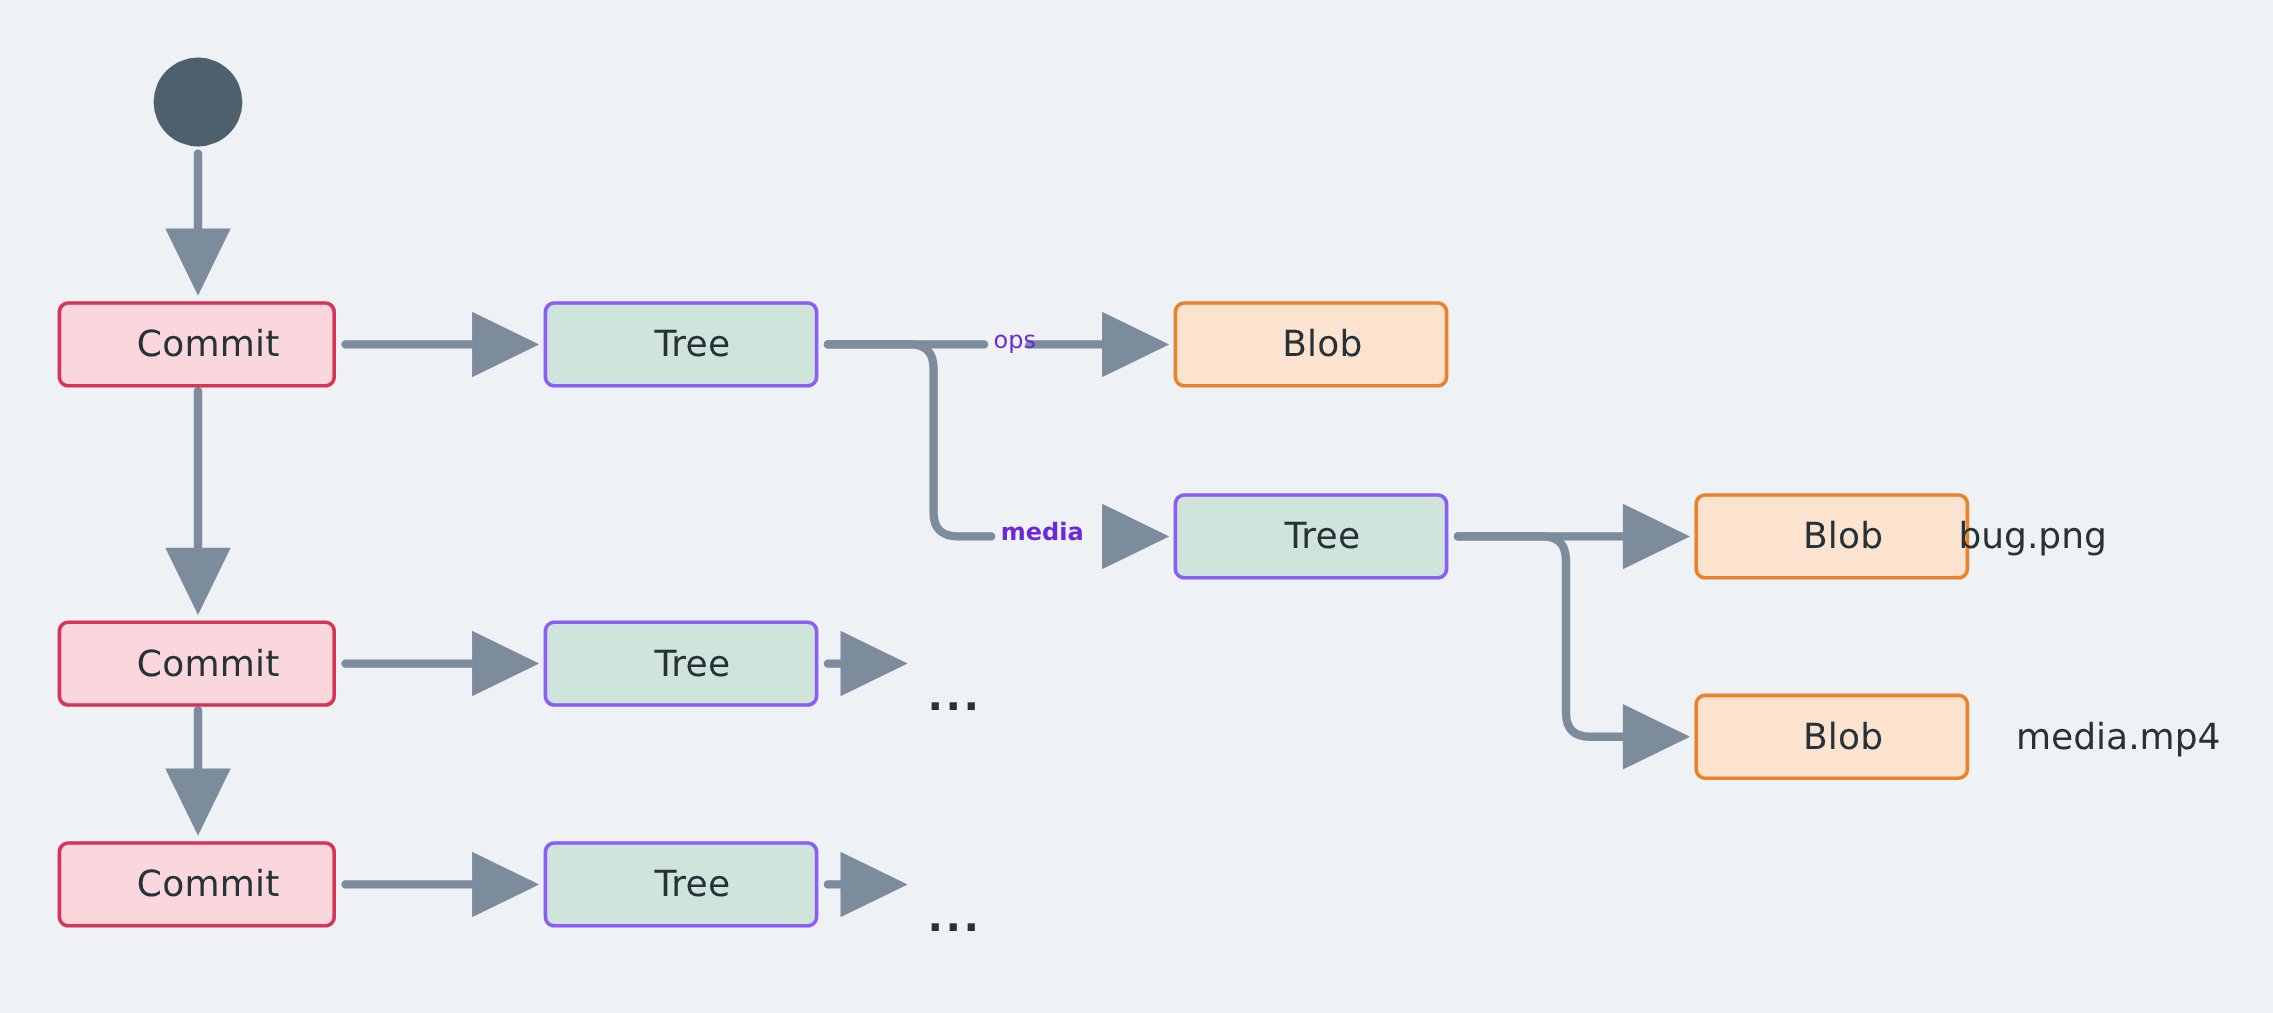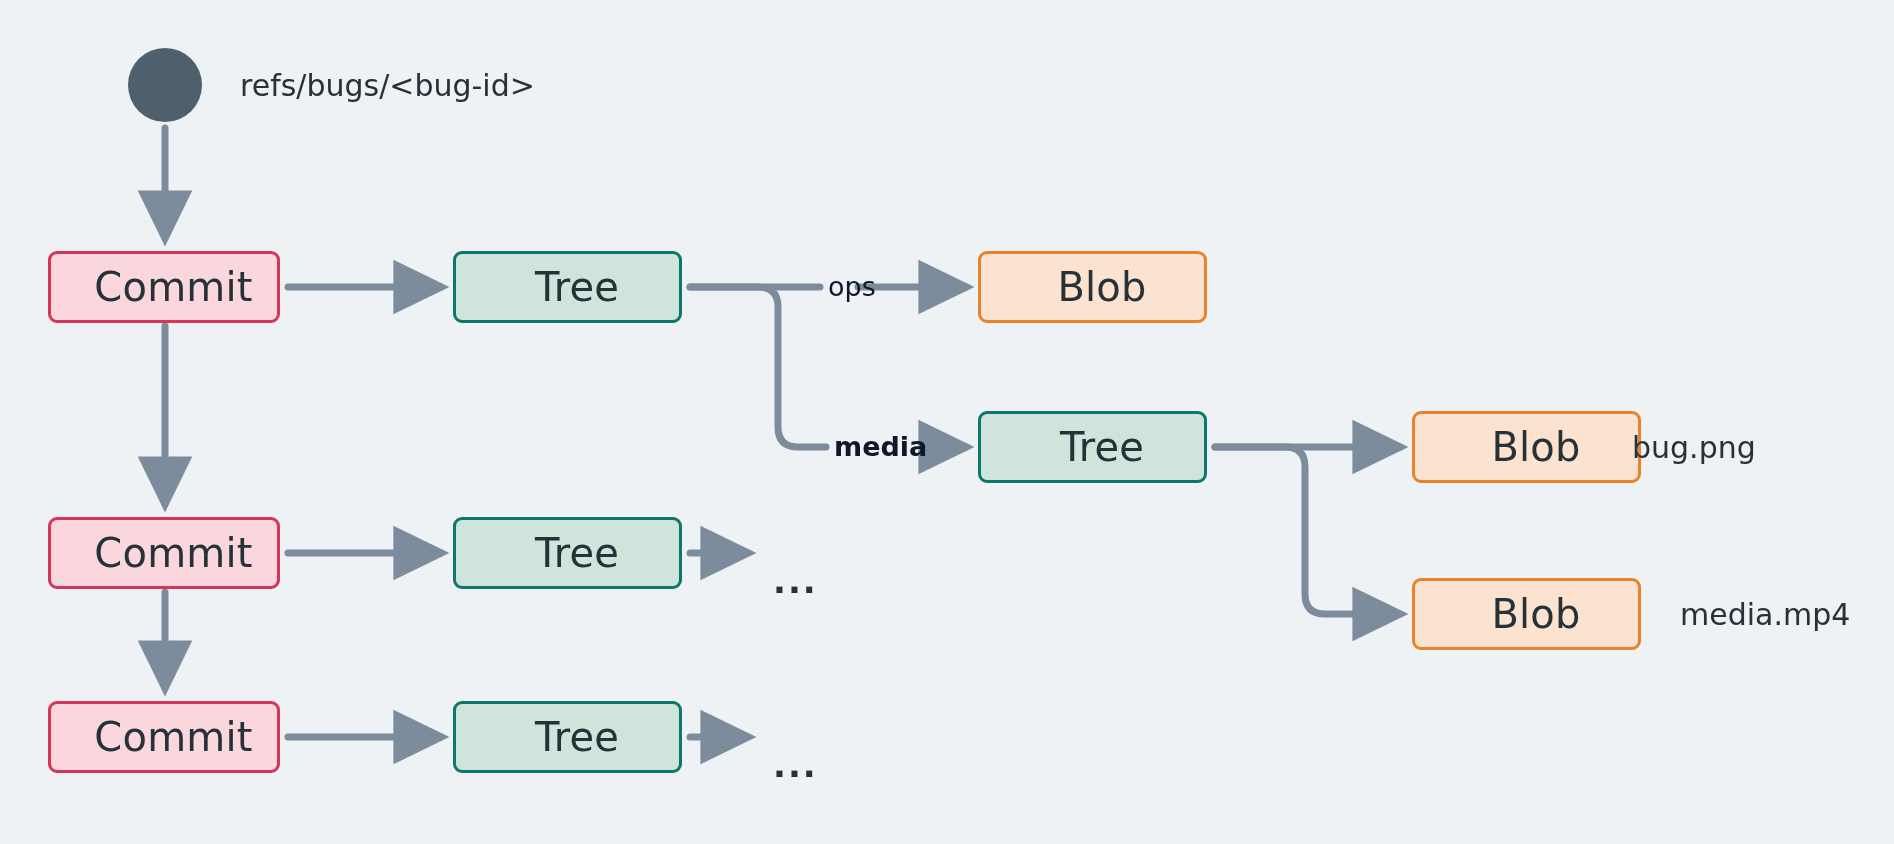--- a/index.html
+++ b/index.html
@@ -10,45 +10,45 @@
     overflow:hidden;
   }
   #stage{position:relative;width:1894px;height:844px;}
   #wires{position:absolute;left:0;top:0;width:1894px;height:844px;}
 
   .node{
     position:absolute;
     box-sizing:border-box;
     display:flex;align-items:center;justify-content:center;
     border-radius:9px;
-    font-size:40px;
+    font-size:30px;
     color:#263238;
     letter-spacing:.2px;
     padding-left:19px;
   }
   .node.commit{ background:#f9d7dd; border:3px solid #d6355a; }
-  .node.tree  { background:#cfe4da; border:3px solid #0f766e; }
+  .node.tree  { background:#cfe4da; border:3px solid #8b5cf6; }
   .node.blob  { background:#fce3d0; border:3px solid #e8832b;text-align:right; }
 
   .ref-dot{
     position:absolute;
     border-radius:50%;
     background:#4e5f6d;
   }
   .plain-label{
     position:absolute;
     font-size:30px;
     color:#263238;
     white-space:nowrap;
     line-height:1;
   }
   .edge-label{
     position:absolute;
-    font-size:27px;
-    color:#0f172a;
+    font-size:20px;
+    color:#6d28d9;
     white-space:nowrap;
     line-height:1;
   }
   .ellipsis{
     position:absolute;
     font-size:34px;
     font-weight:700;
     color:#263238;
     letter-spacing:2px;
     line-height:1;
@@ -83,21 +83,20 @@
 
       <path d="M1215,447 L1400,447" marker-end="url(#ah)"></path>
       <path d="M1215,447 L1285,447 Q1305,447 1305,467 L1305,594 Q1305,614 1325,614 L1400,614" marker-end="url(#ah)"></path>
 
       <path d="M690,553 L748,553" marker-end="url(#ah)"></path>
       <path d="M690,737 L748,737" marker-end="url(#ah)"></path>
     </g>
   </svg>
 
   <div class="ref-dot" style="left:128px;top:48px;width:74px;height:74px;"></div>
-  <div class="plain-label" style="left:240px;top:71px;">refs/bugs/&lt;bug-id&gt;</div>
 
   <div class="node commit" style="left:48px;top:251px;width:232px;height:72px;">Commit</div>
   <div class="node commit" style="left:48px;top:517px;width:232px;height:72px;">Commit</div>
   <div class="node commit" style="left:48px;top:701px;width:232px;height:72px;">Commit</div>
 
   <div class="node tree" style="left:453px;top:251px;width:229px;height:72px;">Tree</div>
   <div class="node tree" style="left:453px;top:517px;width:229px;height:72px;">Tree</div>
   <div class="node tree" style="left:453px;top:701px;width:229px;height:72px;">Tree</div>
 
   <div class="edge-label" style="left:828px;top:273px;">ops</div>

